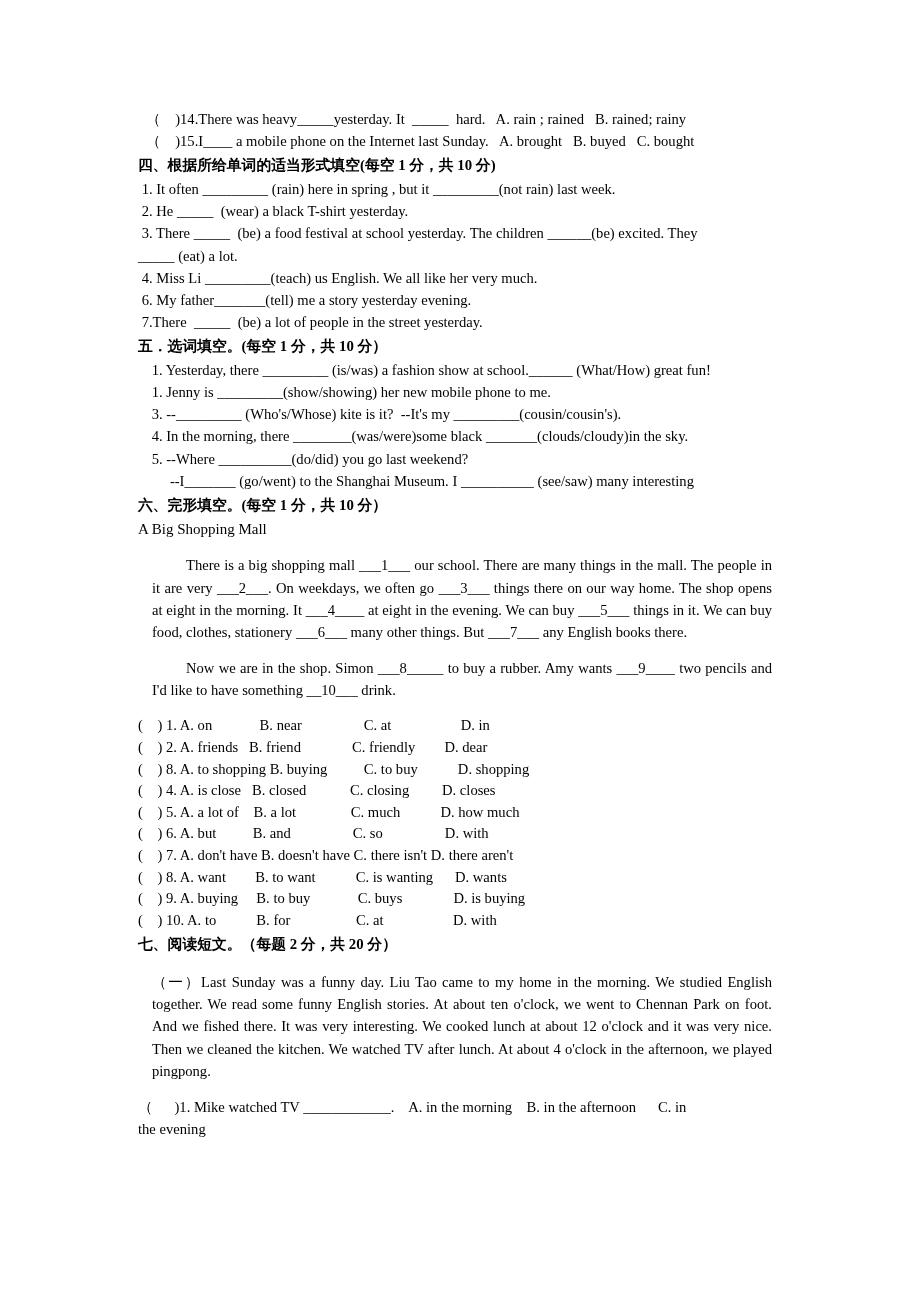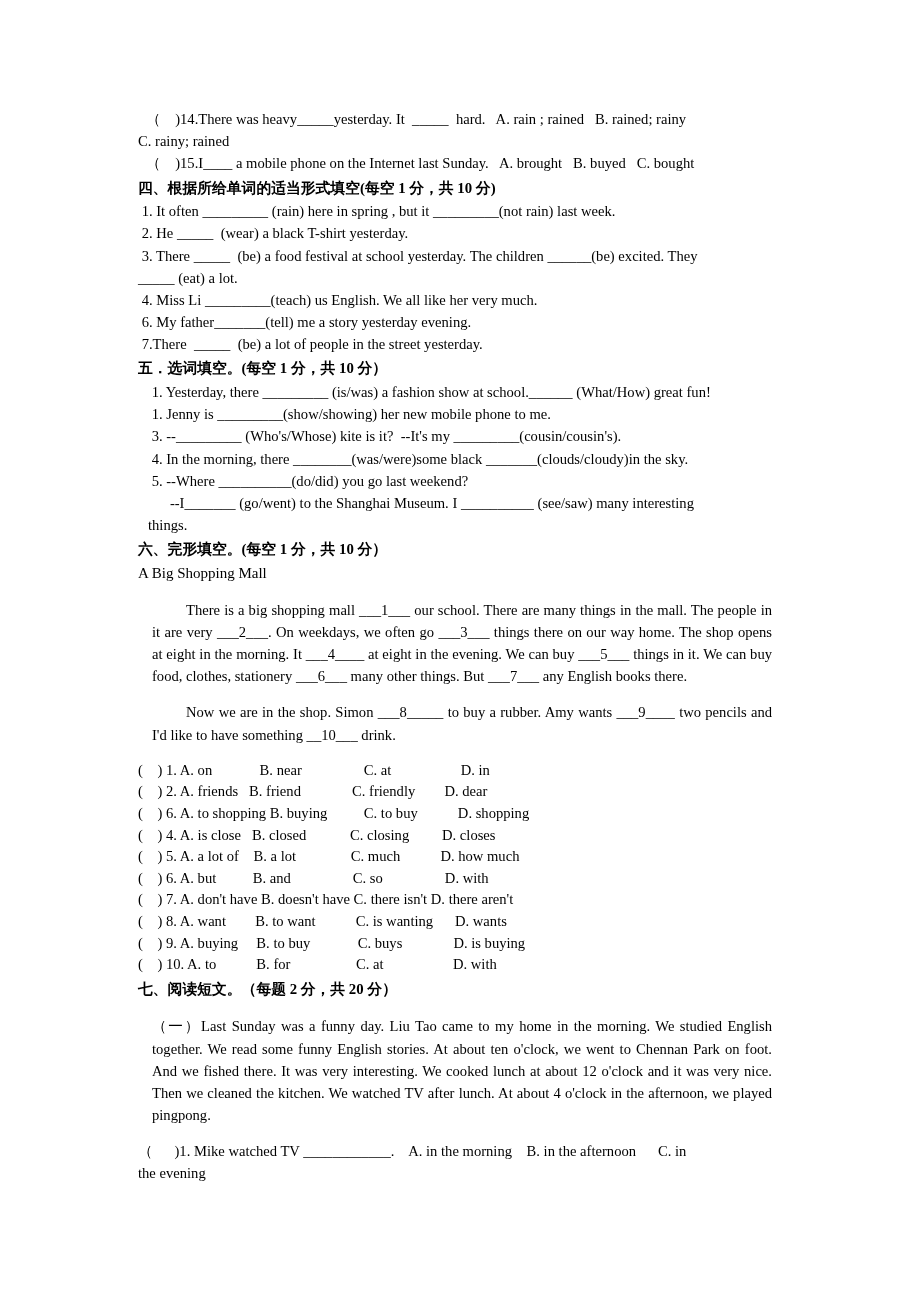--- a/index.html
+++ b/index.html
@@ -59,49 +59,47 @@
     white-space: pre;
   }
 </style>
 </head>
 <body>
 
 <div class="page">
   <div class="content">
 
     <p class="ln indent1">（    )14.There was heavy_____yesterday. It  _____  hard.   A. rain ; rained   B. rained; rainy</p>
-    <p class="ln">C. rainy; rained</p>
     <p class="ln indent1">（    )15.I____ a mobile phone on the Internet last Sunday.   A. brought   B. buyed   C. bought</p>
 
     <p class="sec">四、根据所给单词的适当形式填空(每空 1 分，共 10 分)</p>
     <p class="ln"> 1. It often _________ (rain) here in spring , but it _________(not rain) last week.</p>
     <p class="ln"> 2. He _____  (wear) a black T-shirt yesterday.</p>
     <p class="ln"> 3. There _____  (be) a food festival at school yesterday. The children ______(be) excited. They</p>
     <p class="ln">_____ (eat) a lot.</p>
     <p class="ln"> 4. Miss Li _________(teach) us English. We all like her very much.</p>
     <p class="ln"> 6. My father_______(tell) me a story yesterday evening.</p>
     <p class="ln"> 7.There  _____  (be) a lot of people in the street yesterday.</p>
 
     <p class="sec">五．选词填空。(每空 1 分，共 10 分）</p>
     <p class="ln indent2"> 1. Yesterday, there _________ (is/was) a fashion show at school.______ (What/How) great fun!</p>
     <p class="ln indent2"> 1. Jenny is _________(show/showing) her new mobile phone to me.</p>
     <p class="ln indent2"> 3. --_________ (Who's/Whose) kite is it?  --It's my _________(cousin/cousin's).</p>
     <p class="ln indent2"> 4. In the morning, there ________(was/were)some black _______(clouds/cloudy)in the sky.</p>
     <p class="ln indent2"> 5. --Where __________(do/did) you go last weekend?</p>
     <p class="ln indent2">      --I_______ (go/went) to the Shanghai Museum. I __________ (see/saw) many interesting</p>
-    <p class="ln indent2">things.</p>
 
     <p class="sec">六、完形填空。(每空 1 分，共 10 分）</p>
     <p class="ln center">A Big Shopping Mall</p>
     <p class="para firstline">There is a big shopping mall ___1___ our school. There are many things in the mall. The people in it are very ___2___. On weekdays, we often go ___3___ things there on our way home. The shop opens at eight in the morning. It ___4____ at eight in the evening. We can buy ___5___ things in it. We can buy food, clothes, stationery ___6___ many other things. But ___7___ any English books there.</p>
     <p class="para firstline">Now we are in the shop. Simon ___8_____ to buy a rubber. Amy wants ___9____ two pencils and I'd like to have something __10___ drink.</p>
 
     <p class="opt">(    ) 1. A. on             B. near                 C. at                   D. in</p>
     <p class="opt">(    ) 2. A. friends   B. friend              C. friendly        D. dear</p>
-    <p class="opt">(    ) 6. A. to shopping B. buying          C. to buy           D. shopping</p>
+    <p class="opt">(    ) 8. A. to shopping B. buying          C. to buy           D. shopping</p>
     <p class="opt">(    ) 4. A. is close   B. closed            C. closing         D. closes</p>
     <p class="opt">(    ) 5. A. a lot of    B. a lot               C. much           D. how much</p>
     <p class="opt">(    ) 6. A. but          B. and                 C. so                 D. with</p>
     <p class="opt">(    ) 7. A. don't have B. doesn't have C. there isn't D. there aren't</p>
     <p class="opt">(    ) 8. A. want        B. to want           C. is wanting      D. wants</p>
     <p class="opt">(    ) 9. A. buying     B. to buy             C. buys              D. is buying</p>
     <p class="opt">(    ) 10. A. to           B. for                  C. at                   D. with</p>
 
     <p class="sec">七、阅读短文。（每题 2 分，共 20 分）</p>
     <p class="para">（一）Last Sunday was a funny day. Liu Tao came to my home in the morning. We studied English together. We read some funny English stories. At about ten o'clock, we went to Chennan Park on foot. And we fished there. It was very interesting. We cooked lunch at about 12 o'clock and it was very nice. Then we cleaned the kitchen. We watched TV after lunch. At about 4 o'clock in the afternoon, we played pingpong.</p>

